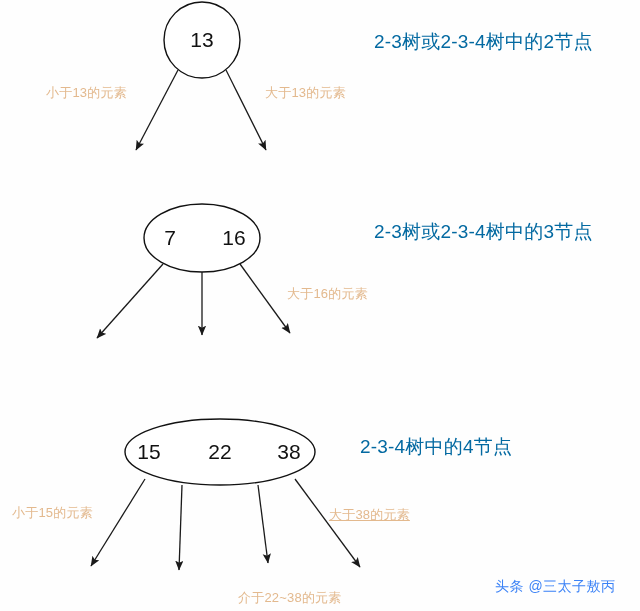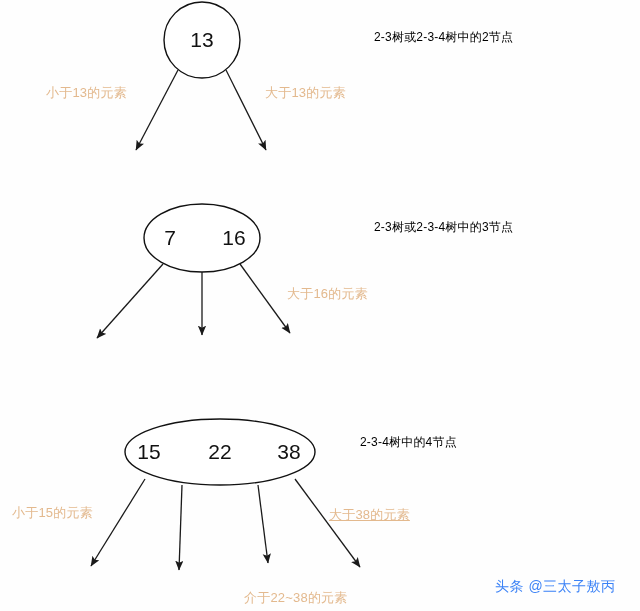--- a/index.html
+++ b/index.html
@@ -42,22 +42,22 @@
   .node-value {
     font-family: "Liberation Sans", "DejaVu Sans", sans-serif;
     font-size: 21px;
     fill: #111111;
     text-anchor: middle;
     dominant-baseline: middle;
   }
   .caption-text {
     position: absolute;
     font-family: "Liberation Sans", "DejaVu Sans", sans-serif;
-    font-size: 12px;
-    color: #000000;
+    font-size: 19px;
+    color: #0369a1;
     white-space: nowrap;
     letter-spacing: 0.2px;
   }
   .branch-label {
     position: absolute;
     font-family: "Liberation Sans", "DejaVu Sans", sans-serif;
     font-size: 13px;
     color: #e3b98e;
     white-space: nowrap;
     letter-spacing: 0.2px;
@@ -117,18 +117,18 @@
   <div class="caption-text" style="left:374px; top:29px;">2-3树或2-3-4树中的2节点</div>
   <div class="caption-text" style="left:374px; top:219px;">2-3树或2-3-4树中的3节点</div>
   <div class="caption-text" style="left:360px; top:434px;">2-3-4树中的4节点</div>
 
   <div class="branch-label" style="left:46px; top:84px;">小于13的元素</div>
   <div class="branch-label" style="left:265px; top:84px;">大于13的元素</div>
 
   <div class="branch-label" style="left:287px; top:285px;">大于16的元素</div>
 
   <div class="branch-label" style="left:12px; top:504px;">小于15的元素</div>
-  <div class="branch-label" style="left:244px; top:589px;">介于22~38的元素</div>
+  <div class="branch-label" style="left:238px; top:589px;">介于22~38的元素</div>
   <div class="branch-label" style="left:329px; top:506px;text-decoration:underline;">大于38的元素</div>
 
   <div class="watermark" style="left:495px; top:578px;">头条 @三太子敖丙</div>
 
 </div>
 
 </body></html>

